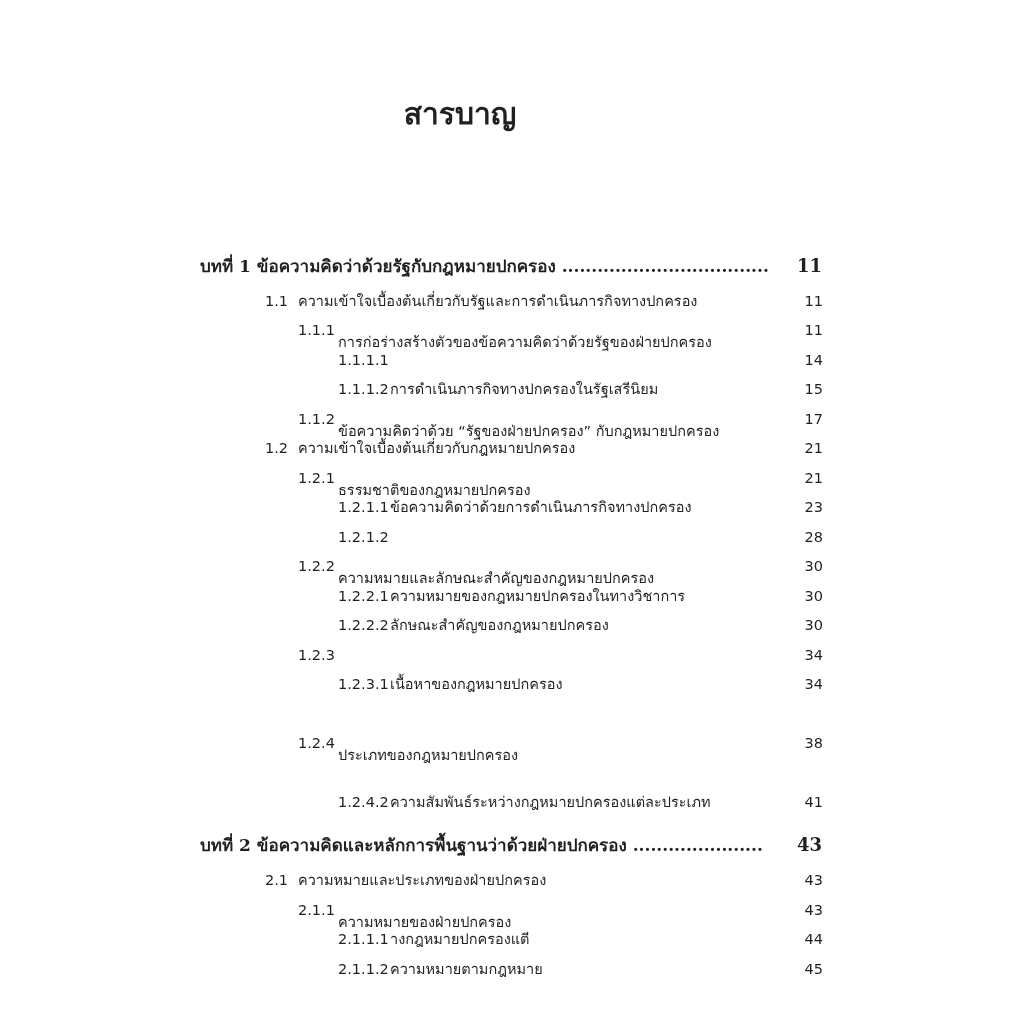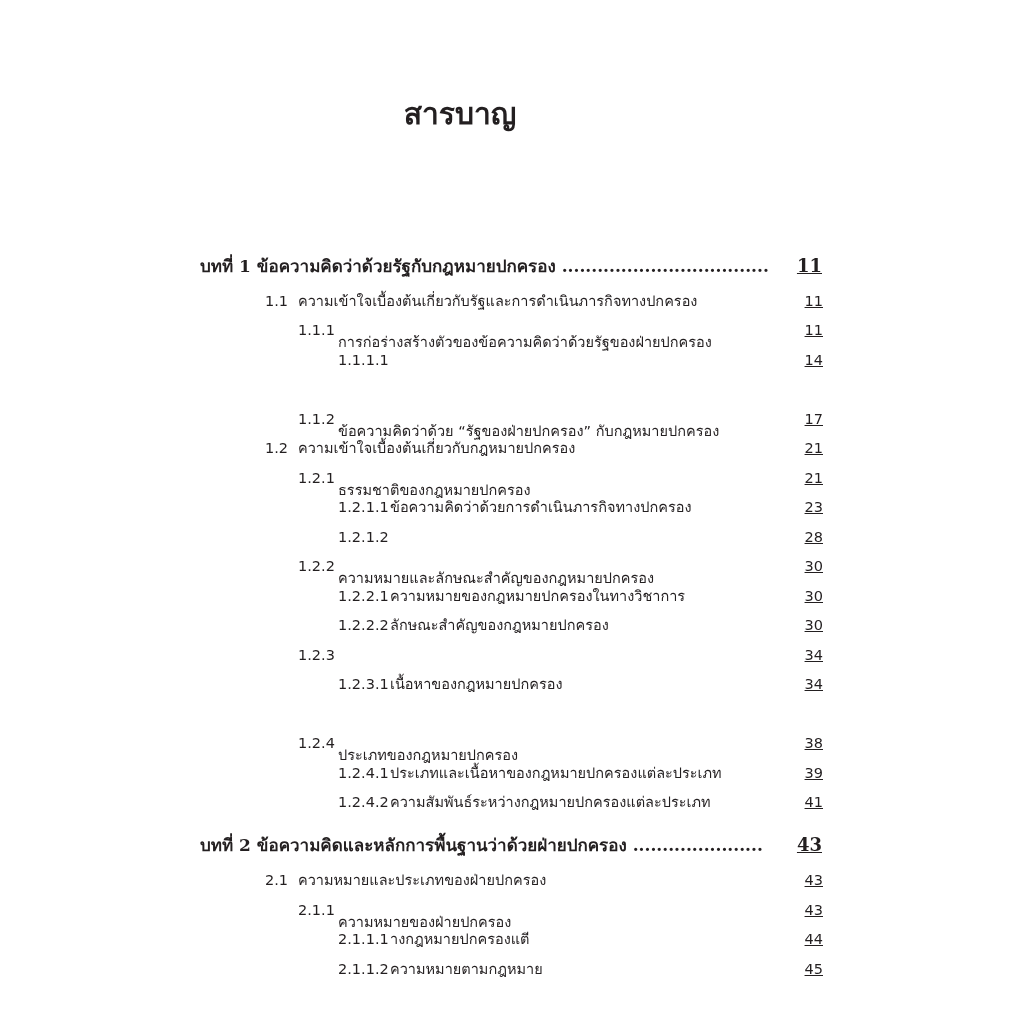--- a/index.html
+++ b/index.html
@@ -29,21 +29,21 @@
       display: flex;
       align-items: center;
     }
     .entry .num, .entry .label, .entry .page {
       position: absolute;
       white-space: nowrap;
       font-size: 14.5px;
       line-height: 28px;
       color: #231f20;
     }
-    .entry .page { right: 201px; text-align: left; text-decoration: underline; }
+    .entry .page { right: 201px; text-align: left; }
 
     .entry.chapter .num,
     .entry.chapter .label,
     .entry.chapter .page {
       font-family: "DejaVu Serif", "Liberation Serif", serif;
       font-weight: bold;
       font-size: 17px;
     }
     .entry.chapter .page { right: 202px; font-size: 18px; }
     .entry.chapter .label { left: 200px; }
@@ -71,20 +71,25 @@
     <span class="page">11</span>
   </div>
   <div class="entry lvl2" style="top:316px">
     <span class="num">1.1.1</span>
     <span class="label">การก่อร่างสร้างตัวของข้อความคิดว่าด้วยรัฐของฝ่ายปกครอง</span>
     <span class="page">11</span>
   </div>
   <div class="entry lvl3" style="top:346px">
     <span class="num">1.1.1.1</span>
     <span class="page">14</span>
+  </div>
+  <div class="entry lvl3" style="top:375px">
+    <span class="num">1.1.1.2</span>
+    <span class="label">การดำเนินภารกิจทางปกครองในรัฐเสรีนิยม</span>
+    <span class="page">15</span>
   </div>
   <div class="entry lvl2" style="top:405px">
     <span class="num">1.1.2</span>
     <span class="label">ข้อความคิดว่าด้วย “รัฐของฝ่ายปกครอง” กับกฎหมายปกครอง</span>
     <span class="page">17</span>
   </div>
   <div class="entry lvl1" style="top:434px">
     <span class="num">1.2</span>
     <span class="label">ความเข้าใจเบื้องต้นเกี่ยวกับกฎหมายปกครอง</span>
     <span class="page">21</span>
@@ -125,25 +130,20 @@
   <div class="entry lvl3" style="top:670px">
     <span class="num">1.2.3.1</span>
     <span class="label">เนื้อหาของกฎหมายปกครอง</span>
     <span class="page">34</span>
   </div>
   <div class="entry lvl2" style="top:729px">
     <span class="num">1.2.4</span>
     <span class="label">ประเภทของกฎหมายปกครอง</span>
     <span class="page">38</span>
   </div>
-  <div class="entry lvl3" style="top:759px">
-    <span class="num">1.2.4.1</span>
-    <span class="label">ประเภทและเนื้อหาของกฎหมายปกครองแต่ละประเภท</span>
-    <span class="page">39</span>
-  </div>
   <div class="entry lvl3" style="top:788px">
     <span class="num">1.2.4.2</span>
     <span class="label">ความสัมพันธ์ระหว่างกฎหมายปกครองแต่ละประเภท</span>
     <span class="page">41</span>
   </div>
   <div class="entry chapter" style="top:831px">
     <span class="label">บทที่ 2 ข้อความคิดและหลักการพื้นฐานว่าด้วยฝ่ายปกครอง ......................</span>
     <span class="page">43</span>
   </div>
   <div class="entry lvl1" style="top:866px">

